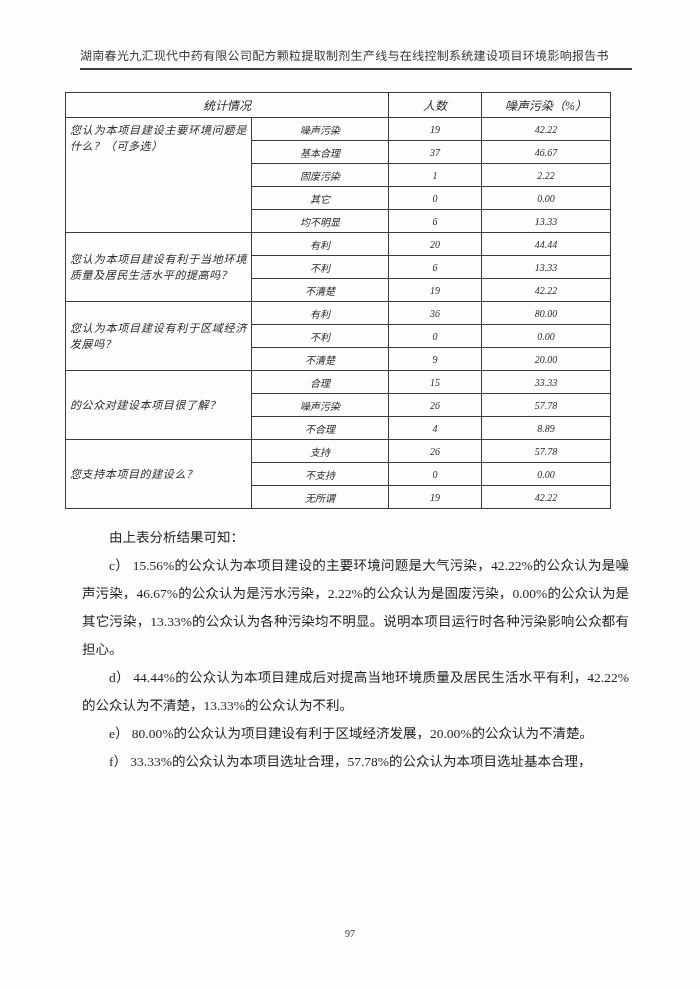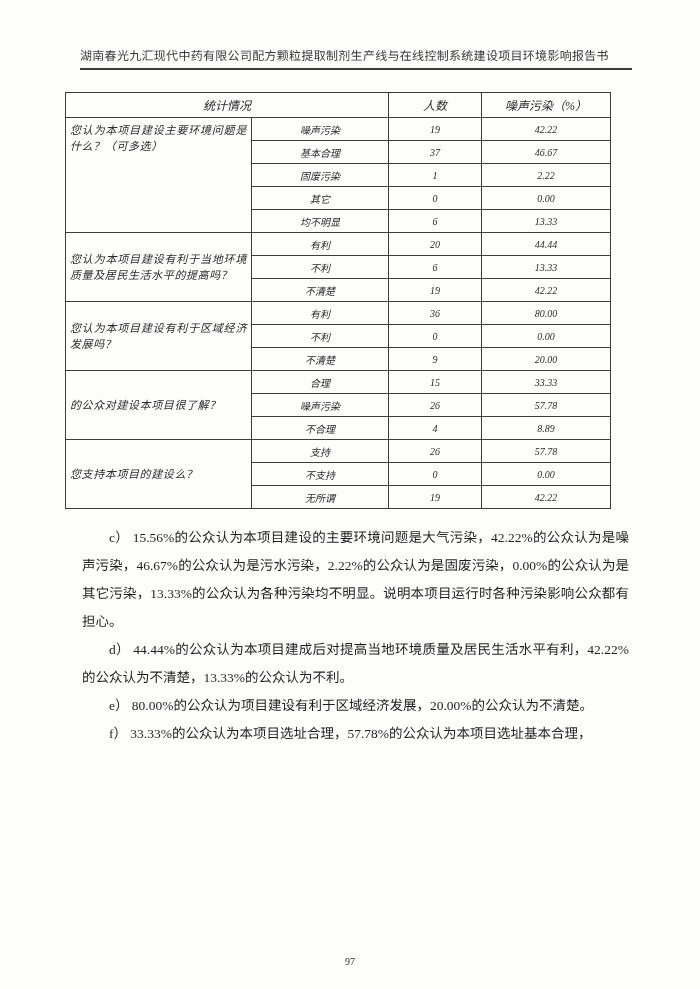--- a/index.html
+++ b/index.html
@@ -86,21 +86,20 @@
 
   
   .page-number {
     position: absolute;
     left: 0;
     top: 928px;
     width: 700px;
     text-align: center;
     font-size: 10px;
     color: #333;
-    margin-top: 28px;
   }
 </style>
 </head>
 <body>
 
 <div class="page">
 
   <div class="doc-header">湖南春光九汇现代中药有限公司配方颗粒提取制剂生产线与在线控制系统建设项目环境影响报告书</div>
 
   <table class="survey-table">
@@ -210,20 +209,21 @@
       </tr>
       <tr>
         <td class="cell-option">无所谓</td>
         <td class="cell-count">19</td>
         <td class="cell-percent">42.22</td>
       </tr>
     </tbody>
   </table>
 
   <div class="analysis">
+    <p>由上表分析结果可知：</p>
     <p>c） 15.56%的公众认为本项目建设的主要环境问题是大气污染，42.22%的公众认为是噪声污染，46.67%的公众认为是污水污染，2.22%的公众认为是固废污染，0.00%的公众认为是其它污染，13.33%的公众认为各种污染均不明显。说明本项目运行时各种污染影响公众都有担心。</p>
     <p>d） 44.44%的公众认为本项目建成后对提高当地环境质量及居民生活水平有利，42.22%的公众认为不清楚，13.33%的公众认为不利。</p>
     <p>e） 80.00%的公众认为项目建设有利于区域经济发展，20.00%的公众认为不清楚。</p>
     <p>f） 33.33%的公众认为本项目选址合理，57.78%的公众认为本项目选址基本合理，</p>
   </div>
 
   <div class="page-number">97</div>
 
 </div>
 

